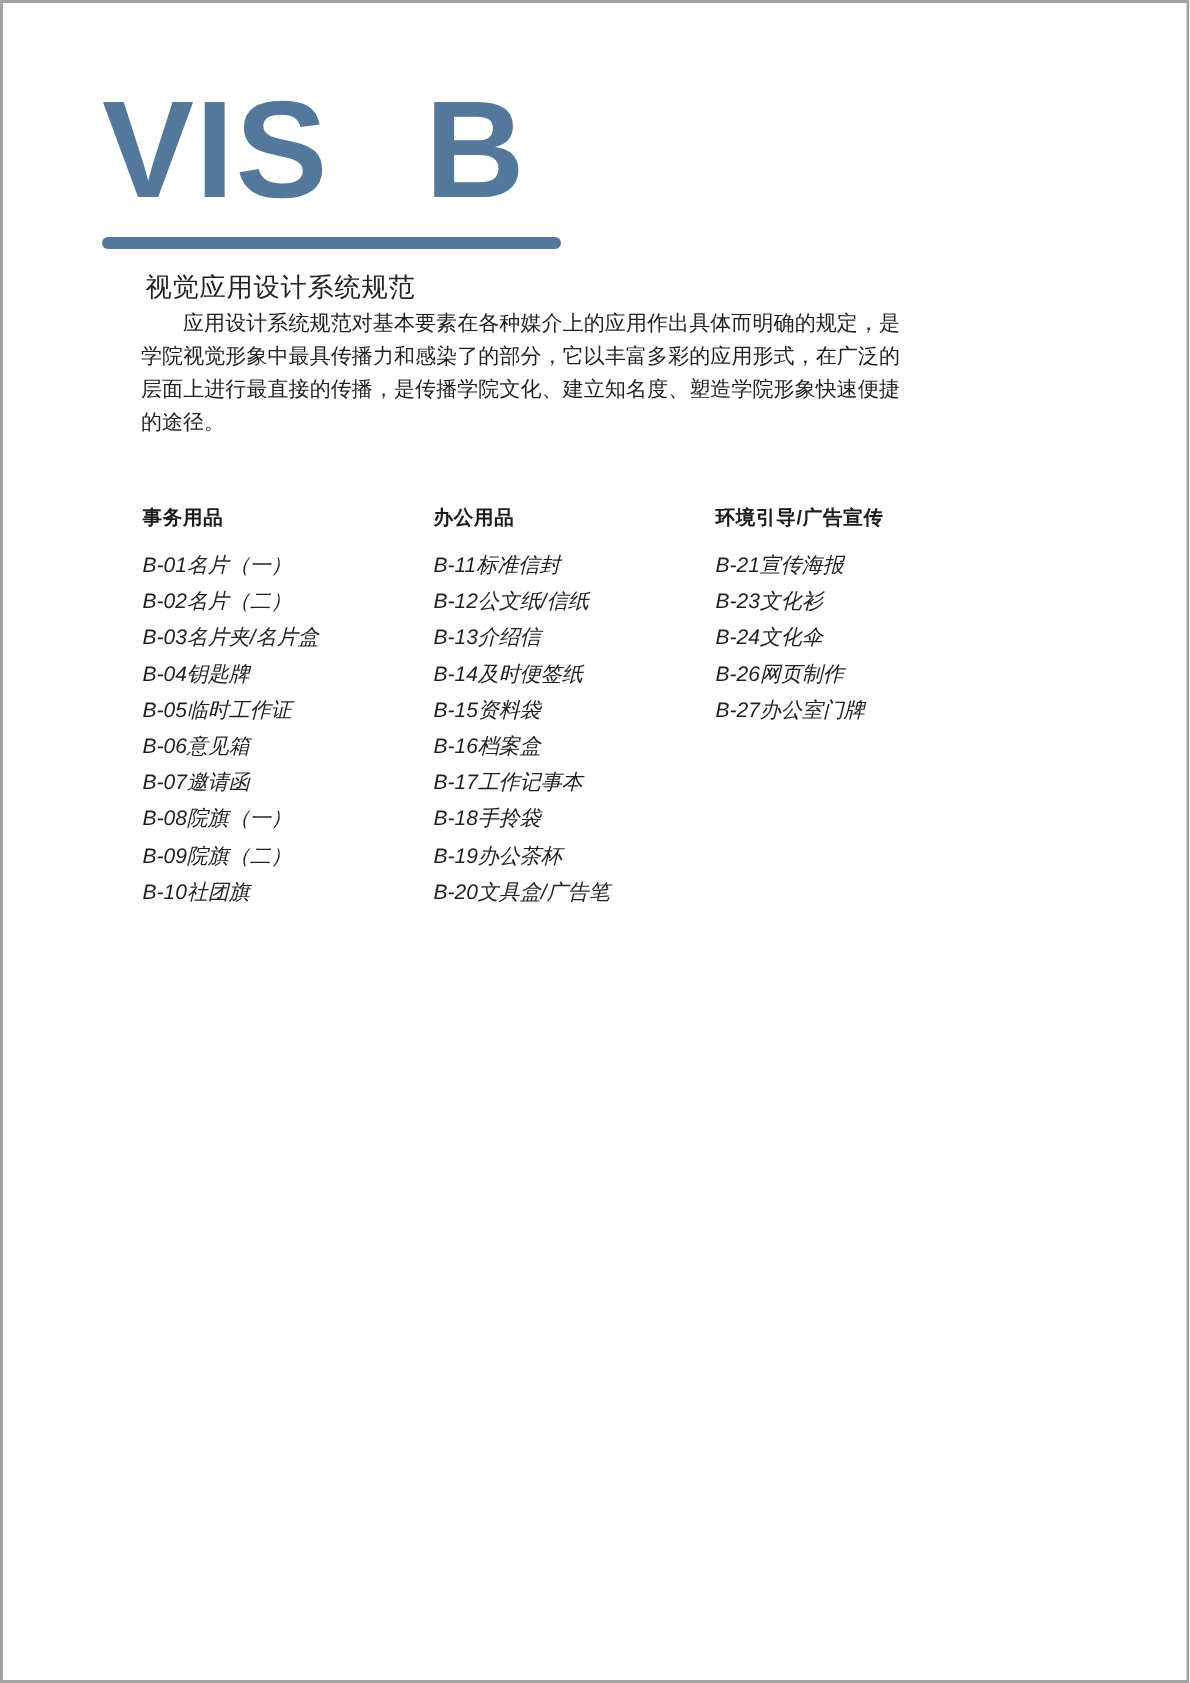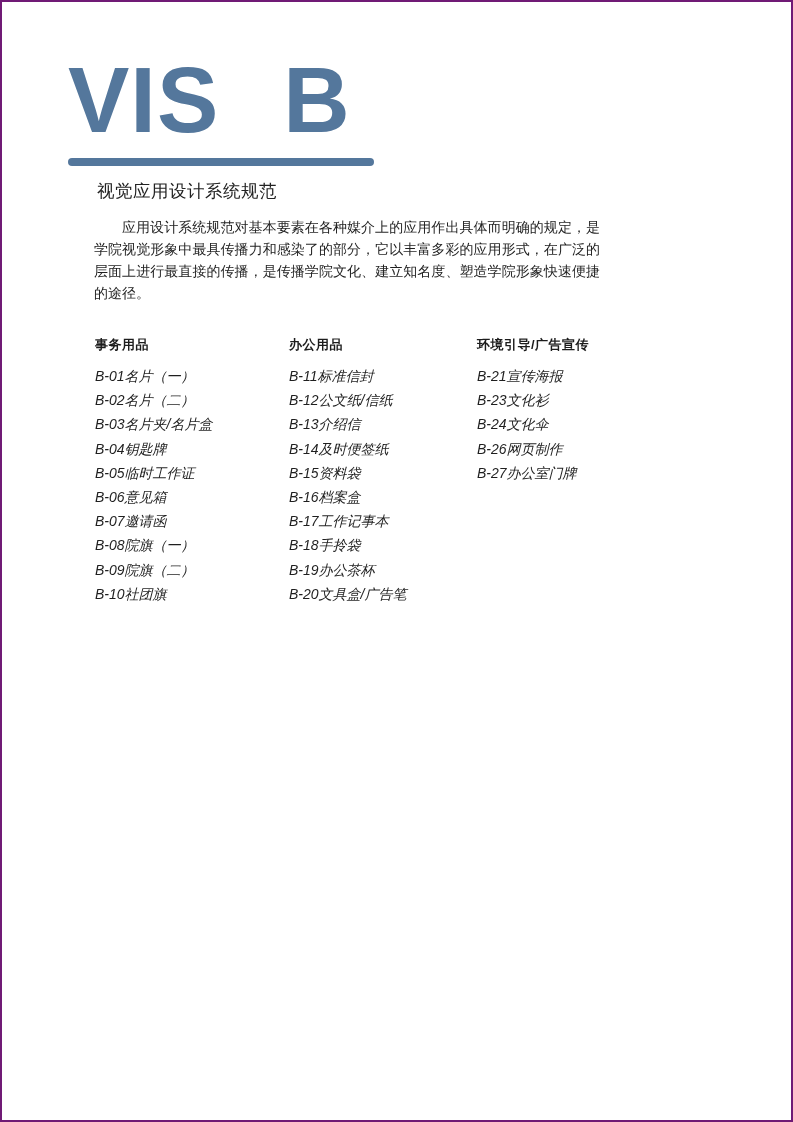--- a/index.html
+++ b/index.html
@@ -7,21 +7,21 @@
     padding: 0;
     background: #ffffff;
     font-family: "Liberation Sans", "DejaVu Sans", sans-serif;
   }
   .page {
     position: relative;
     width: 793px;
     height: 1122px;
     box-sizing: border-box;
     background: #ffffff;
-    border: 2px solid #701a75;
+    border: 2px solid #a3a3a3;
     overflow: hidden;
   }
   .title {
     position: absolute;
     left: 66px;
     top: 52px;
     font-size: 92px;
     font-weight: bold;
     line-height: 1;
     color: #54779c;
@@ -46,21 +46,21 @@
     top: 177px;
     margin: 0;
     font-size: 17.5px;
     font-weight: 500;
     color: #222222;
     letter-spacing: 0.5px;
   }
   .intro {
     position: absolute;
     left: 92px;
-    top: 214px;
+    top: 202px;
     width: 506px;
     margin: 0;
     font-size: 14px;
     line-height: 22px;
     color: #1f1f1f;
     text-indent: 2em;
     text-align: justify;
   }
   .catalog-column {
     position: absolute;

